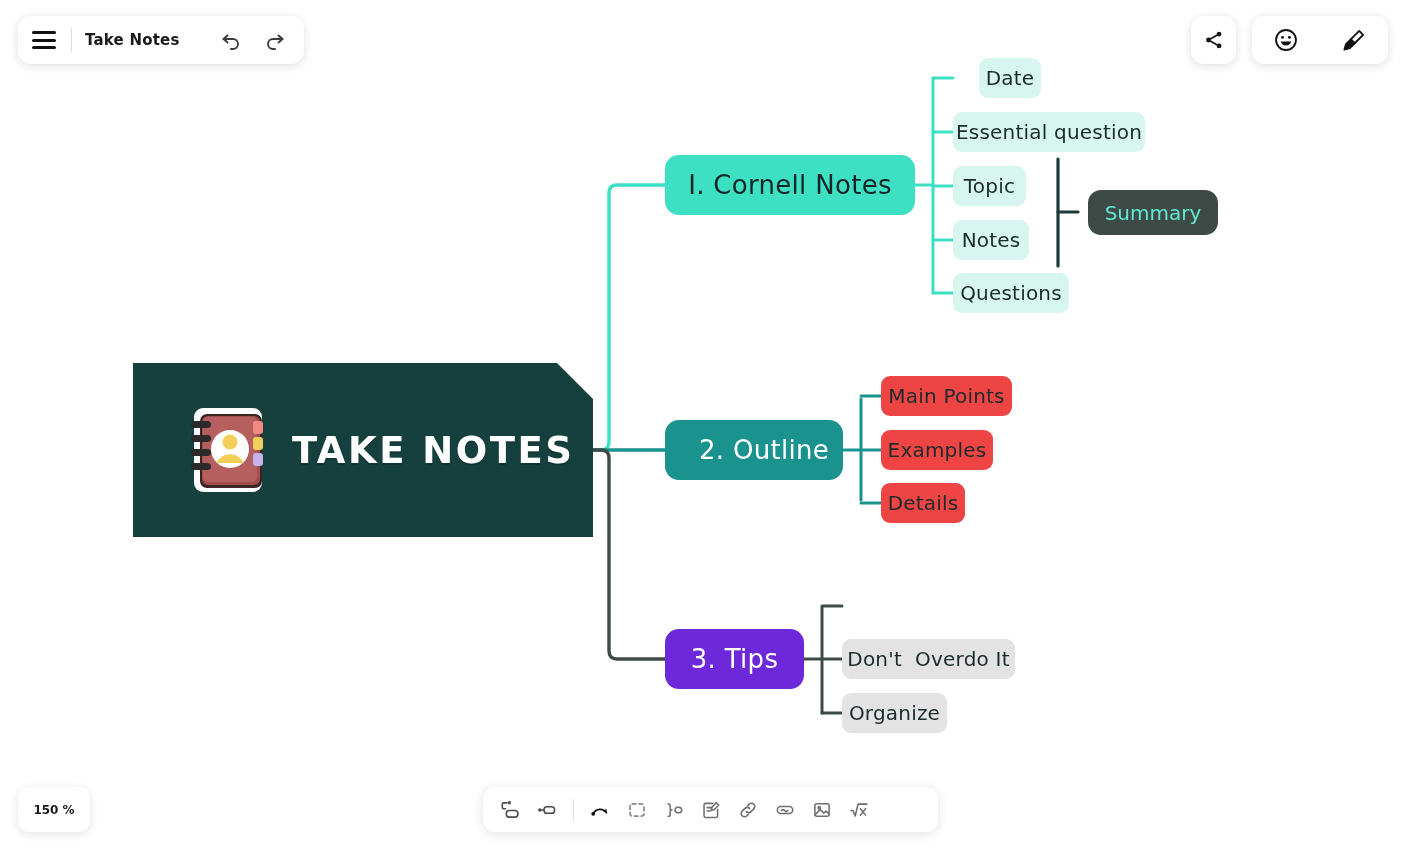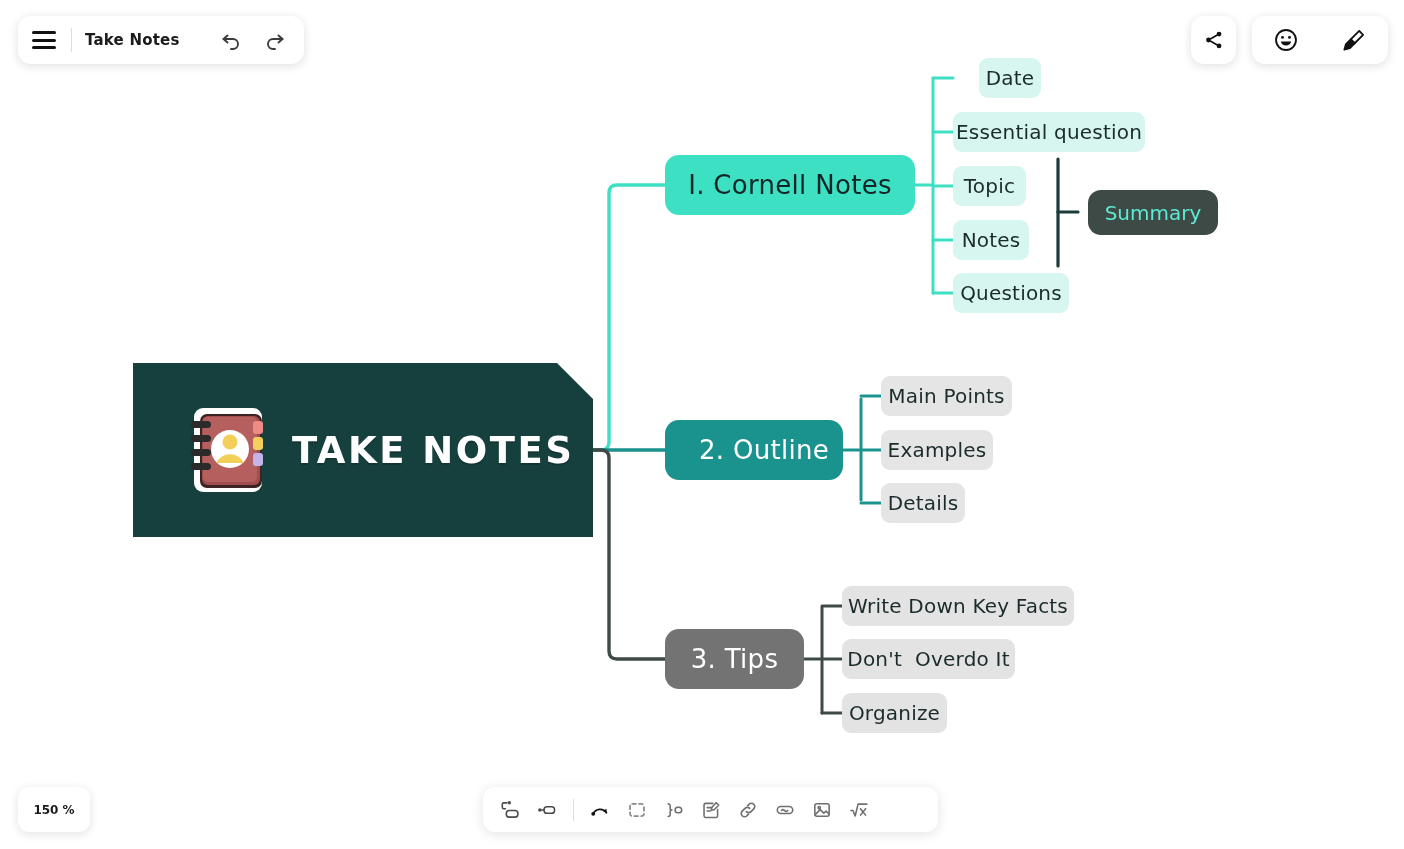--- a/index.html
+++ b/index.html
@@ -13,27 +13,27 @@
   svg.edges{position:absolute;left:0;top:0;width:1404px;height:849px;pointer-events:none;}
 
   
   .node{
     position:absolute;display:flex;align-items:center;justify-content:center;
     box-sizing:border-box;white-space:pre;
     font-family:"DejaVu Sans","Liberation Sans",sans-serif;
   }
   .leaf{border-radius:9px;font-size:20px;letter-spacing:.2px;color:#1b2b2b;padding:0 11px;}
   .leaf-mint{background:#d7f6f0;}
-  .leaf-blue{background:#e5e5e5;}
+  .leaf-blue{background:#ef4444;}
   .leaf-gray{background:#e3e3e3;}
 
   .branch{border-radius:14px;color:#ffffff;font-size:26px;letter-spacing:.3px;}
   .branch-turq{background:#3ee0c4;color:#132524;}
   .branch-teal{background:#1a938f;padding-left:20px;}
-  .branch-dark{background:#737373;}
+  .branch-dark{background:#6d28d9;}
   .pill-dark{background:#3e4a45;color:#5eead4;border-radius:13px;font-size:20px;}
 
   
   #root-node{
     position:absolute;left:133px;top:363px;width:460px;height:174px;
     background:#16403d;
     -webkit-clip-path:polygon(0 0, calc(100% - 36px) 0, 100% 36px, 100% 100%, 0 100%);
     clip-path:polygon(0 0, calc(100% - 36px) 0, 100% 36px, 100% 100%, 0 100%);
     display:flex;align-items:center;
   }
@@ -185,23 +185,20 @@
     <span>Examples</span>
   </div>
   <div class="node leaf leaf-blue" style="left:881px;top:483px;width:84px;height:40px;">
     <span>Details</span>
   </div>
 
   <div class="node branch branch-dark" style="left:665px;top:629px;width:139px;height:60px;">
     <span>3. Tips</span>
   </div>
 
-  <div class="node leaf leaf-gray" style="left:842px;top:586px;width:232px;height:40px;">
-    <span>Write Down Key Facts</span>
-  </div>
   <div class="node leaf leaf-gray" style="left:842px;top:639px;width:173px;height:40px;">
     <span>Don't  Overdo It</span>
   </div>
   <div class="node leaf leaf-gray" style="left:842px;top:693px;width:105px;height:40px;">
     <span>Organize</span>
   </div>
 
 </div>
 
 <div id="toolbar-left">

